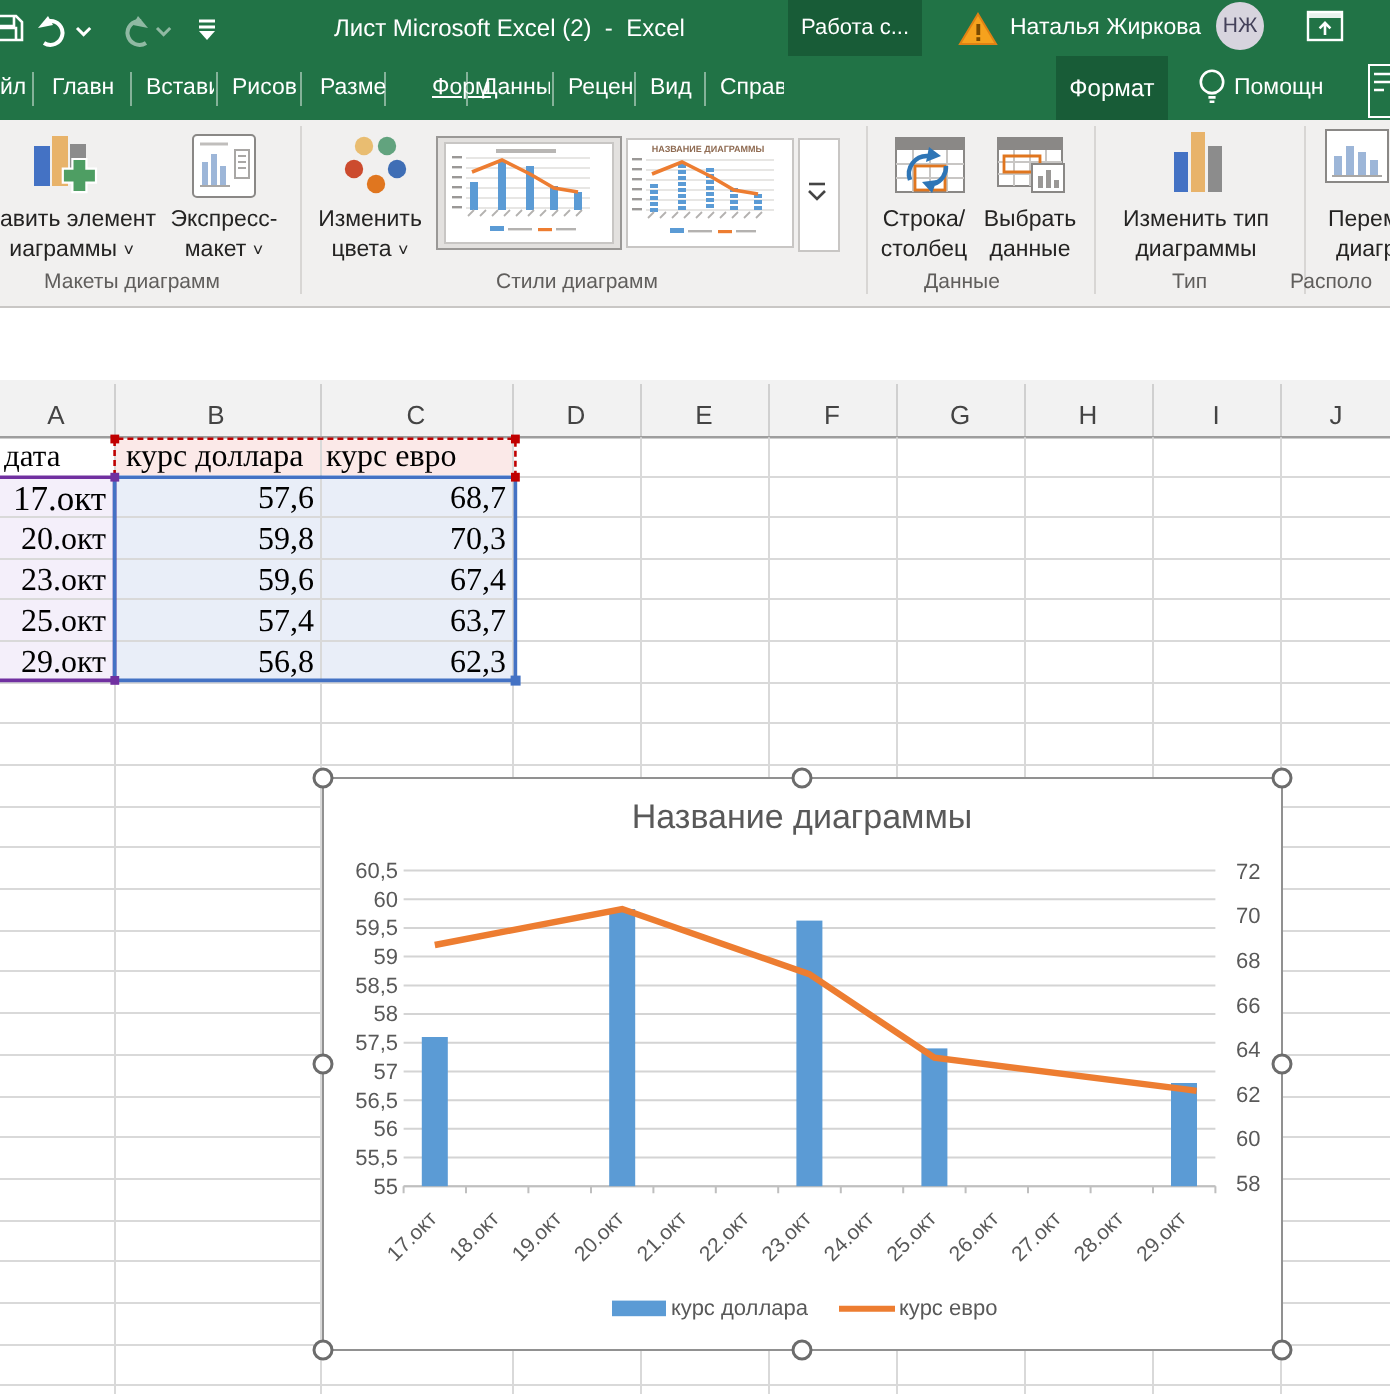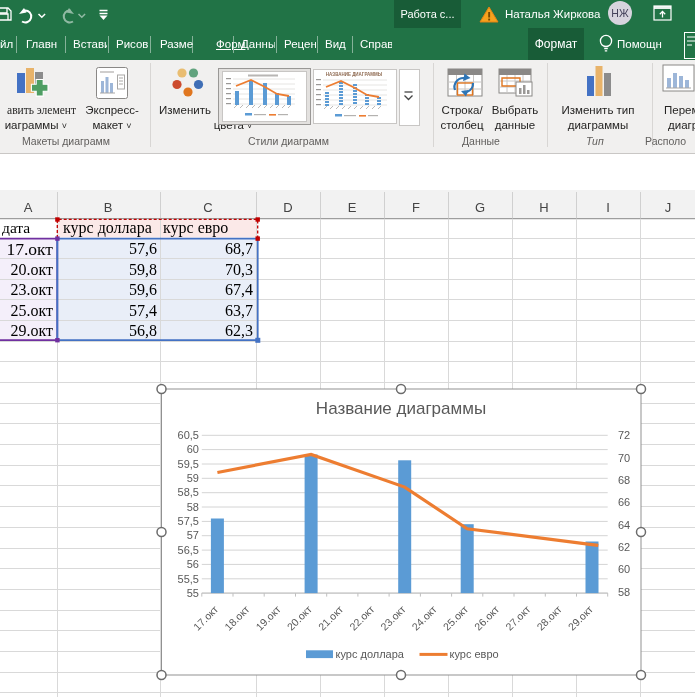--- a/index.html
+++ b/index.html
@@ -43,20 +43,21 @@
         </g>
         <path d="M66.5 12.5 l7.5 1.5 -5 -6 z" fill="#fff"></path>
         <path d="M78.5 14 l3.3 3.3 3.3 -3.3" stroke="#fff" stroke-width="1.5" fill="none"></path>
       </g>
 
       <g stroke="#fff" stroke-width="1.5" fill="none">
         <path d="M99.5 10.5 h8 M99.5 13.5 h8"></path>
       </g>
       <path d="M99.5 15.5 h8 l-4 4.5 z" fill="#fff"></path>
     </svg>
+    <div class="abs ttxt" style="left:167px;top:7px;">Лист Microsoft Excel (2)&nbsp;&nbsp;-&nbsp;&nbsp;Excel</div>
     <div class="abs" style="left:394px;top:0;width:67px;height:28px;background:#185c37;color:#fff;font-size:11px;line-height:28px;text-align:center;">Работа с...</div>
     <svg class="abs" style="left:479px;top:6px" width="20" height="18" viewBox="0 0 20 18">
       <path d="M10 1 L19 16 H1 Z" fill="#f6a21d" stroke="#e08214" stroke-width="1"></path>
       <rect x="9.2" y="6" width="1.9" height="5.5" fill="#7a4a00"></rect>
       <rect x="9.2" y="12.6" width="1.9" height="1.9" fill="#7a4a00"></rect>
     </svg>
     <div class="abs" style="left:505px;top:8px;color:#fff;font-size:11.5px;">Наталья Жиркова</div>
     <div class="abs" style="left:608px;top:1px;width:24px;height:24px;border-radius:50%;background:#d7d4de;color:#44415a;font-size:10.5px;line-height:24px;text-align:center;">НЖ</div>
     <svg class="abs" style="left:653px;top:5px" width="20" height="17" viewBox="0 0 20 17">
       <rect x="1" y="1" width="17" height="14" fill="none" stroke="#fff" stroke-width="1.2"></rect>
@@ -102,30 +103,30 @@
 
   <div class="abs" id="ribbon">
     <div class="rsep" style="left:150px;"></div>
     <div class="rsep" style="left:433px;"></div>
     <div class="rsep" style="left:547px;"></div>
     <div class="rsep" style="left:652px;"></div>
 
     <div class="rlabel" style="left:22px;top:75px;">Макеты диаграмм</div>
     <div class="rlabel" style="left:248px;top:75px;">Стили диаграмм</div>
     <div class="rlabel" style="left:462px;top:75px;">Данные</div>
-    <div class="rlabel" style="left:586px;top:75px;font-style:italic;">Тип</div>
+    <div class="rlabel" style="left:586px;top:75px;">Тип</div>
     <div class="rlabel" style="left:645px;top:75px;">Располо</div>
 
     <svg class="abs" style="left:13px;top:6px" width="40" height="32" viewBox="0 0 40 32">
       <rect x="4" y="7" width="8" height="20" fill="#4472c4"></rect>
       <rect x="13" y="2" width="8" height="25" fill="#e8b36a"></rect>
       <rect x="22" y="6" width="8" height="13" fill="#8c8c8c"></rect>
       <path d="M23.2 13.5 h7 v4.8 h4.8 v7 h-4.8 v4.8 h-7 v-4.8 h-4.8 v-7 h4.8 z" fill="#4e9e63" stroke="#fff" stroke-width="1.1"></path>
     </svg>
-    <div class="rtext" style="left:0;top:43.5px;width:76px;text-align:right;font-family:Liberation Serif, serif;">авить элемент</div>
+    <div class="rtext" style="left:0;top:43.5px;width:76px;text-align:right;">авить элемент</div>
     <div class="rtext" style="left:0;top:59px;width:67px;text-align:right;">иаграммы <span style="font-size:9px;">˅</span></div>
 
     <svg class="abs" style="left:96px;top:7px" width="32" height="32" viewBox="0 0 32 32">
       <rect x="0.5" y="0.5" width="31" height="31" rx="2" fill="#fff" stroke="#8a8886"></rect>
       <path d="M4 5 h14" stroke="#c0bebc" stroke-width="1.5"></path>
       <g fill="#9db6d8">
         <rect x="5" y="14" width="3" height="12"></rect>
           <rect x="9.5" y="10" width="3" height="16"></rect>
           <rect x="14" y="16" width="3" height="10"></rect>
       </g>
@@ -140,21 +141,21 @@
     <div class="rtext" style="left:36px;top:59px;width:152px;">макет <span style="font-size:9px;">˅</span></div>
 
     <svg class="abs" style="left:168px;top:3px" width="40" height="38" viewBox="0 0 40 38">
       <circle cx="14" cy="10" r="4.6" fill="#e9bd71"></circle>
       <circle cx="25.5" cy="10" r="4.6" fill="#62a37e"></circle>
       <circle cx="9" cy="21.5" r="4.6" fill="#cc4b2e"></circle>
       <circle cx="30.5" cy="21.5" r="4.6" fill="#3f6eb5"></circle>
       <circle cx="20" cy="29" r="4.6" fill="#e0761f"></circle>
     </svg>
     <div class="rtext" style="left:109px;top:43.5px;width:152px;">Изменить</div>
-    <div class="rtext" style="left:109px;top:59px;width:152px;padding-left:48px;">цвета <span style="font-size:9px;">˅</span></div>
+    <div class="rtext" style="left:109px;top:59px;width:152px;">цвета <span style="font-size:9px;">˅</span></div>
 
     <div class="abs" style="left:218px;top:8px;width:91px;height:55px;background:#e3e1df;border:1px solid #9a9896;"></div>
     <div class="abs" style="left:222px;top:11px;width:83px;height:49px;background:#fff;border:1px solid #c8c6c4;"></div>
     <svg class="abs" style="left:223px;top:12px" width="81" height="47" viewBox="0 0 81 47">
       <rect x="25" y="2.5" width="30" height="2" fill="#b8b6b4"></rect>
       <g stroke="#e0dedc" stroke-width="0.8">
         <path d="M10 7 h62 M10 12 h62 M10 17 h62 M10 22 h62 M10 27 h62 M10 32 h62"></path>
       </g>
       <g fill="#9a9896">
           <rect x="3" y="6" width="5" height="1.2"></rect>

